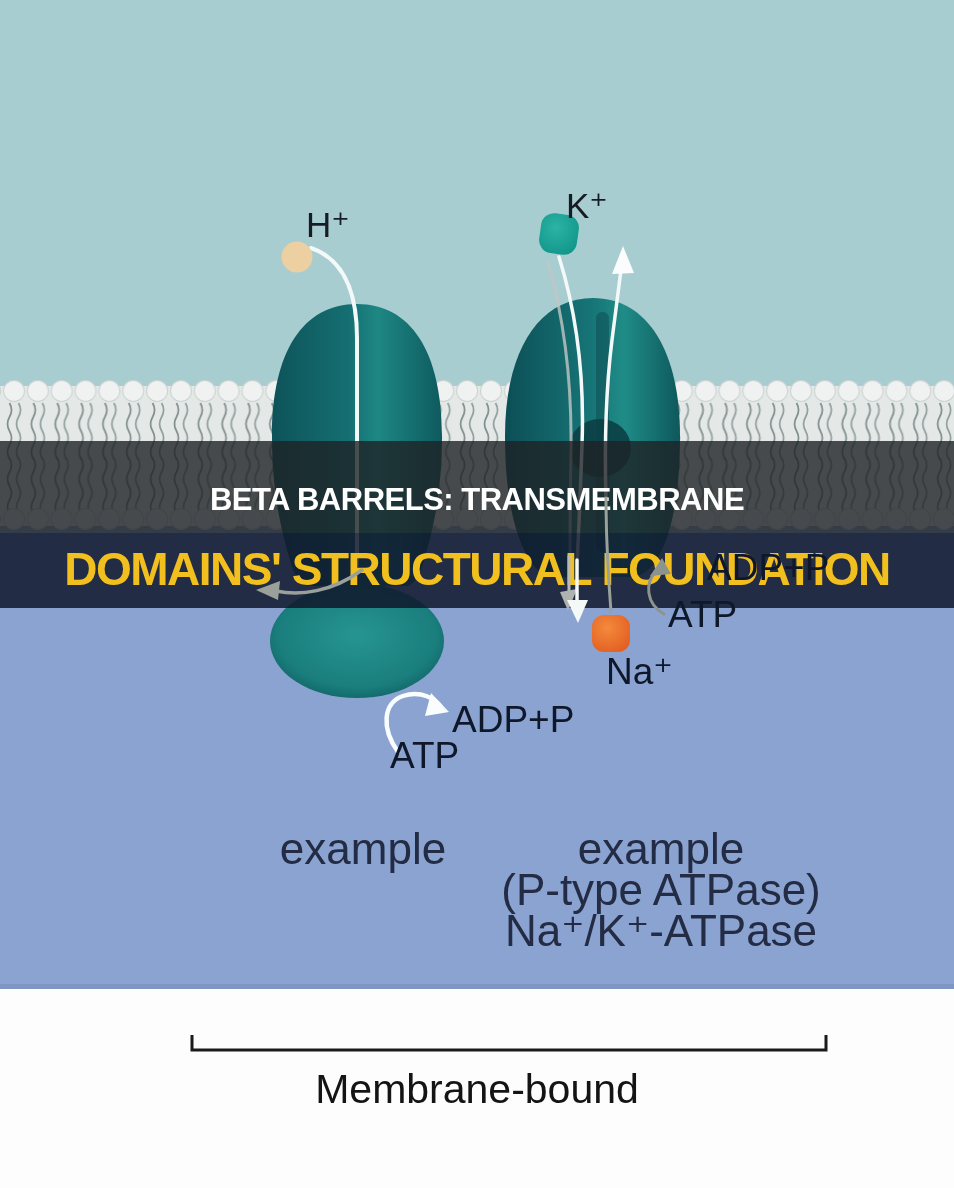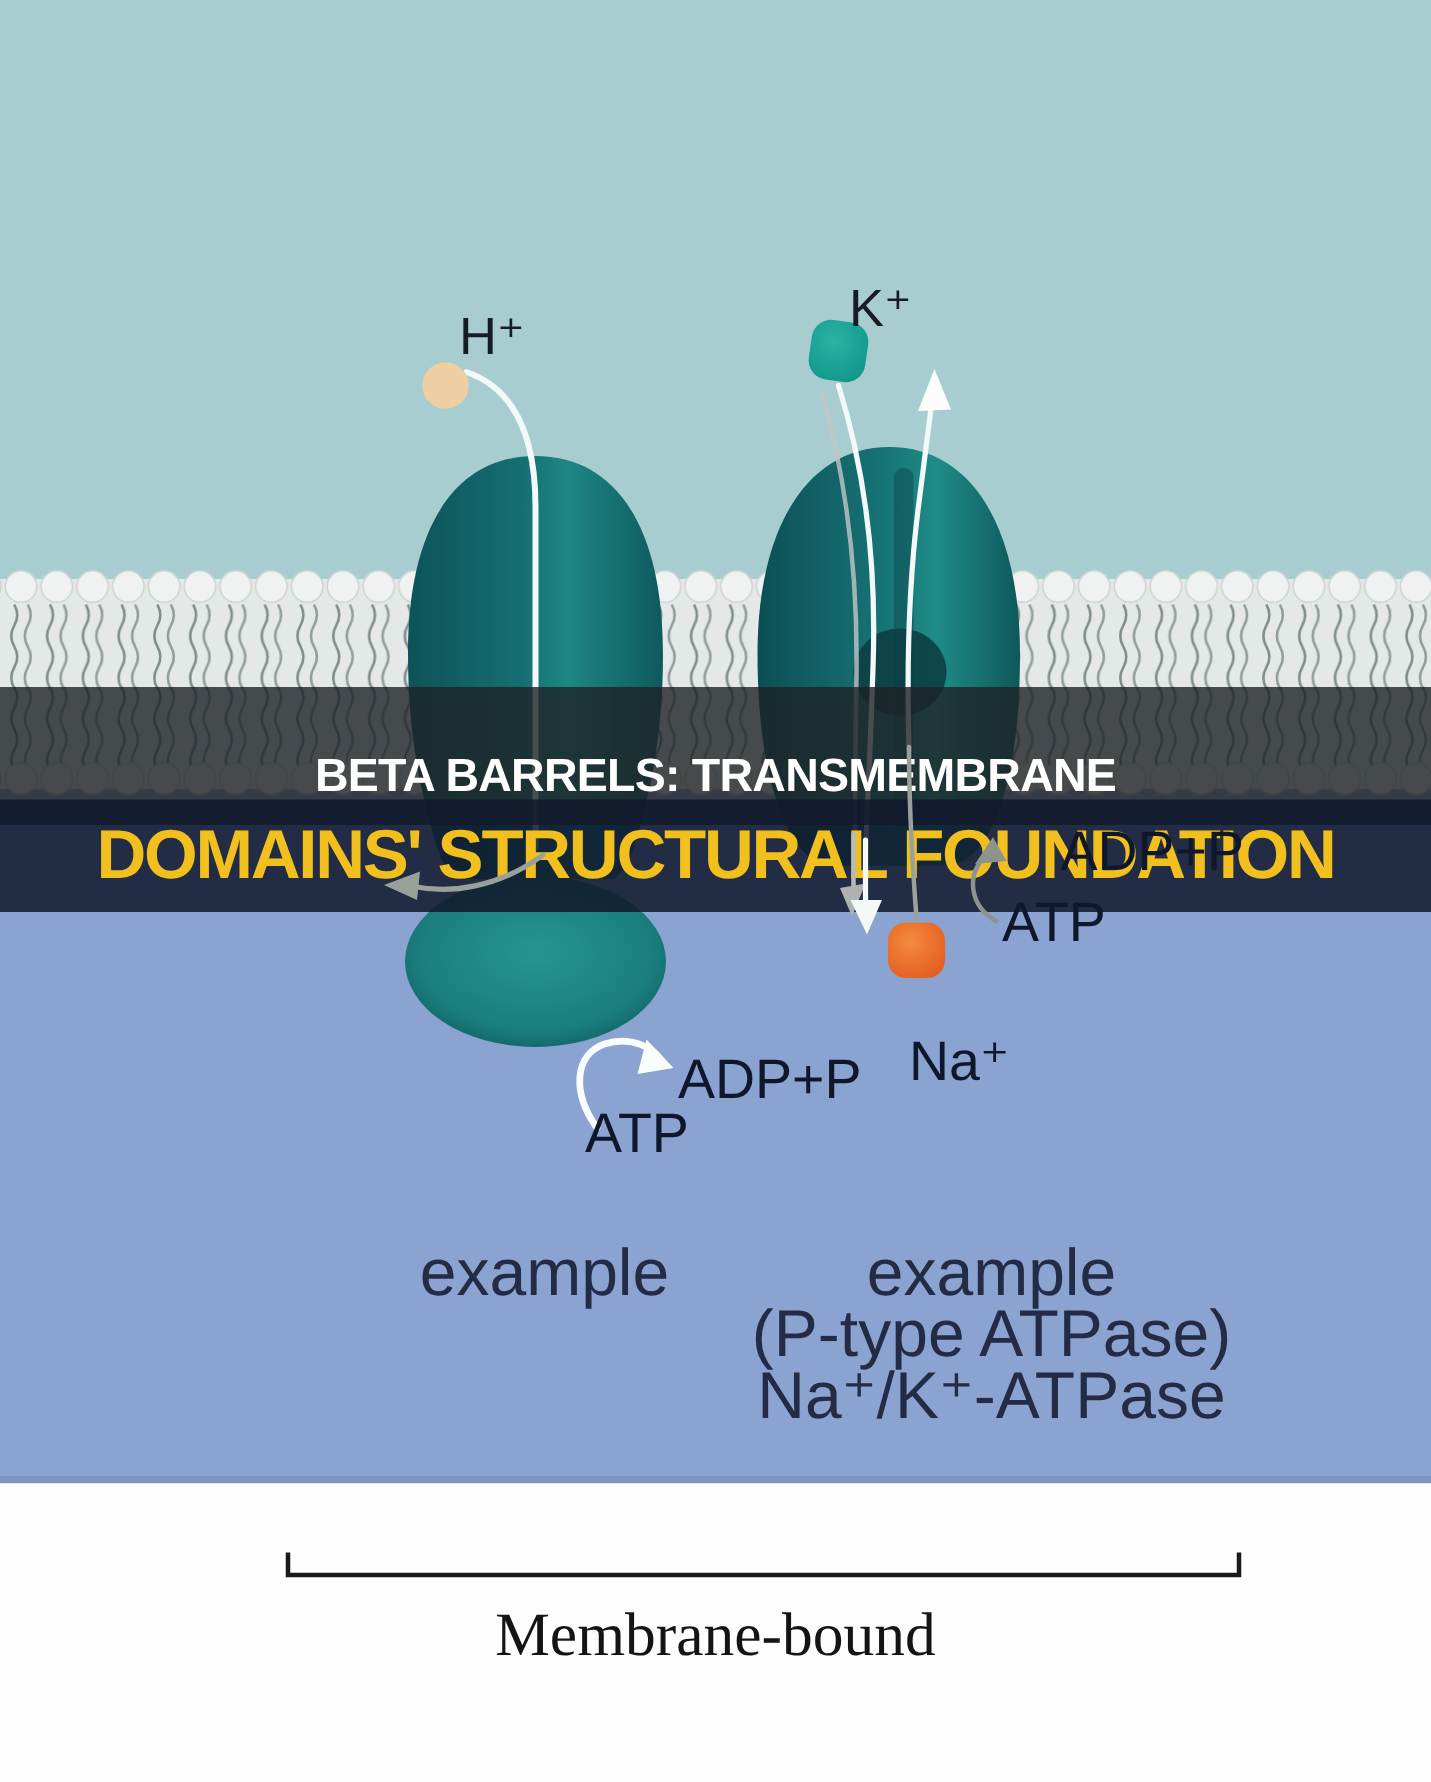--- a/index.html
+++ b/index.html
@@ -2,39 +2,39 @@
 <html><head>
 <meta charset="utf-8">
 <style>
   html,body{margin:0;padding:0;background:#ffffff;}
   .stage{position:relative;width:954px;height:1188px;overflow:hidden;
          font-family:"Liberation Sans","DejaVu Sans",sans-serif;background:#ffffff;}
   svg{position:absolute;left:0;top:0;}
   #scene{z-index:10;}
   #fg{z-index:25;}
   .banner{position:absolute;left:0;width:954px;z-index:20;display:flex;align-items:center;justify-content:center;}
-  .banner-grey{top:458px;height:92px;background:rgba(30,34,37,0.80);}
+  .banner-grey{top:441px;height:92px;background:rgba(30,34,37,0.80);}
   .banner-navy{top:533px;height:75px;background:rgba(16,24,44,0.86);}
   .banner-grey .t{color:#ffffff;font-size:31px;font-weight:bold;letter-spacing:-0.5px;padding-top:26px;}
   .banner-navy .t{color:#f2c01e;font-size:46px;font-weight:bold;letter-spacing:-1.5px;padding-bottom:4px;}
   .lbl{position:absolute;z-index:30;color:#212a3e;white-space:nowrap;}
   .ion{font-size:35px;color:#171c24;}
   .mol{font-size:37px;color:#0f172a;}
   #h-label{left:306px;top:205px;}
   #k-label{left:566px;top:186px;}
-  #na-label{left:606px;top:650px;font-size:37px;margin-top:36px;}
+  #na-label{left:606px;top:650px;font-size:37px;}
   #atp-left{left:390px;top:735px;}
   #adp-left{left:452px;top:699px;}
   #atp-right{left:668px;top:594px;}
   #adp-right{left:707px;top:547px;}
   .example{z-index:30;text-align:center;font-size:44px;line-height:41px;color:#232c44;transform:translateX(-50%);}
   #example-left{left:363px;top:828px;}
   #example-right{left:661px;top:828px;}
   .caption{position:absolute;left:477px;top:1066px;z-index:30;transform:translateX(-50%);
-           text-align:center;font-size:41px;line-height:46px;color:#141414;font-family:Liberation Serif, serif;}
+           text-align:center;font-size:41px;line-height:46px;color:#141414;}
 </style>
 </head>
 <body>
 
 <div class="stage">
 
   <svg id="scene" width="954" height="1188" viewBox="0 0 954 1188">
     <defs>
       <path id="squig" d="M0,0 q4,7 0,14 q-4,7 0,14 q4,7 0,14 q-4,7 0,14" fill="none" stroke-width="1.7"></path>
       <pattern id="memb" x="2" y="378" width="23.85" height="157" patternUnits="userSpaceOnUse">

